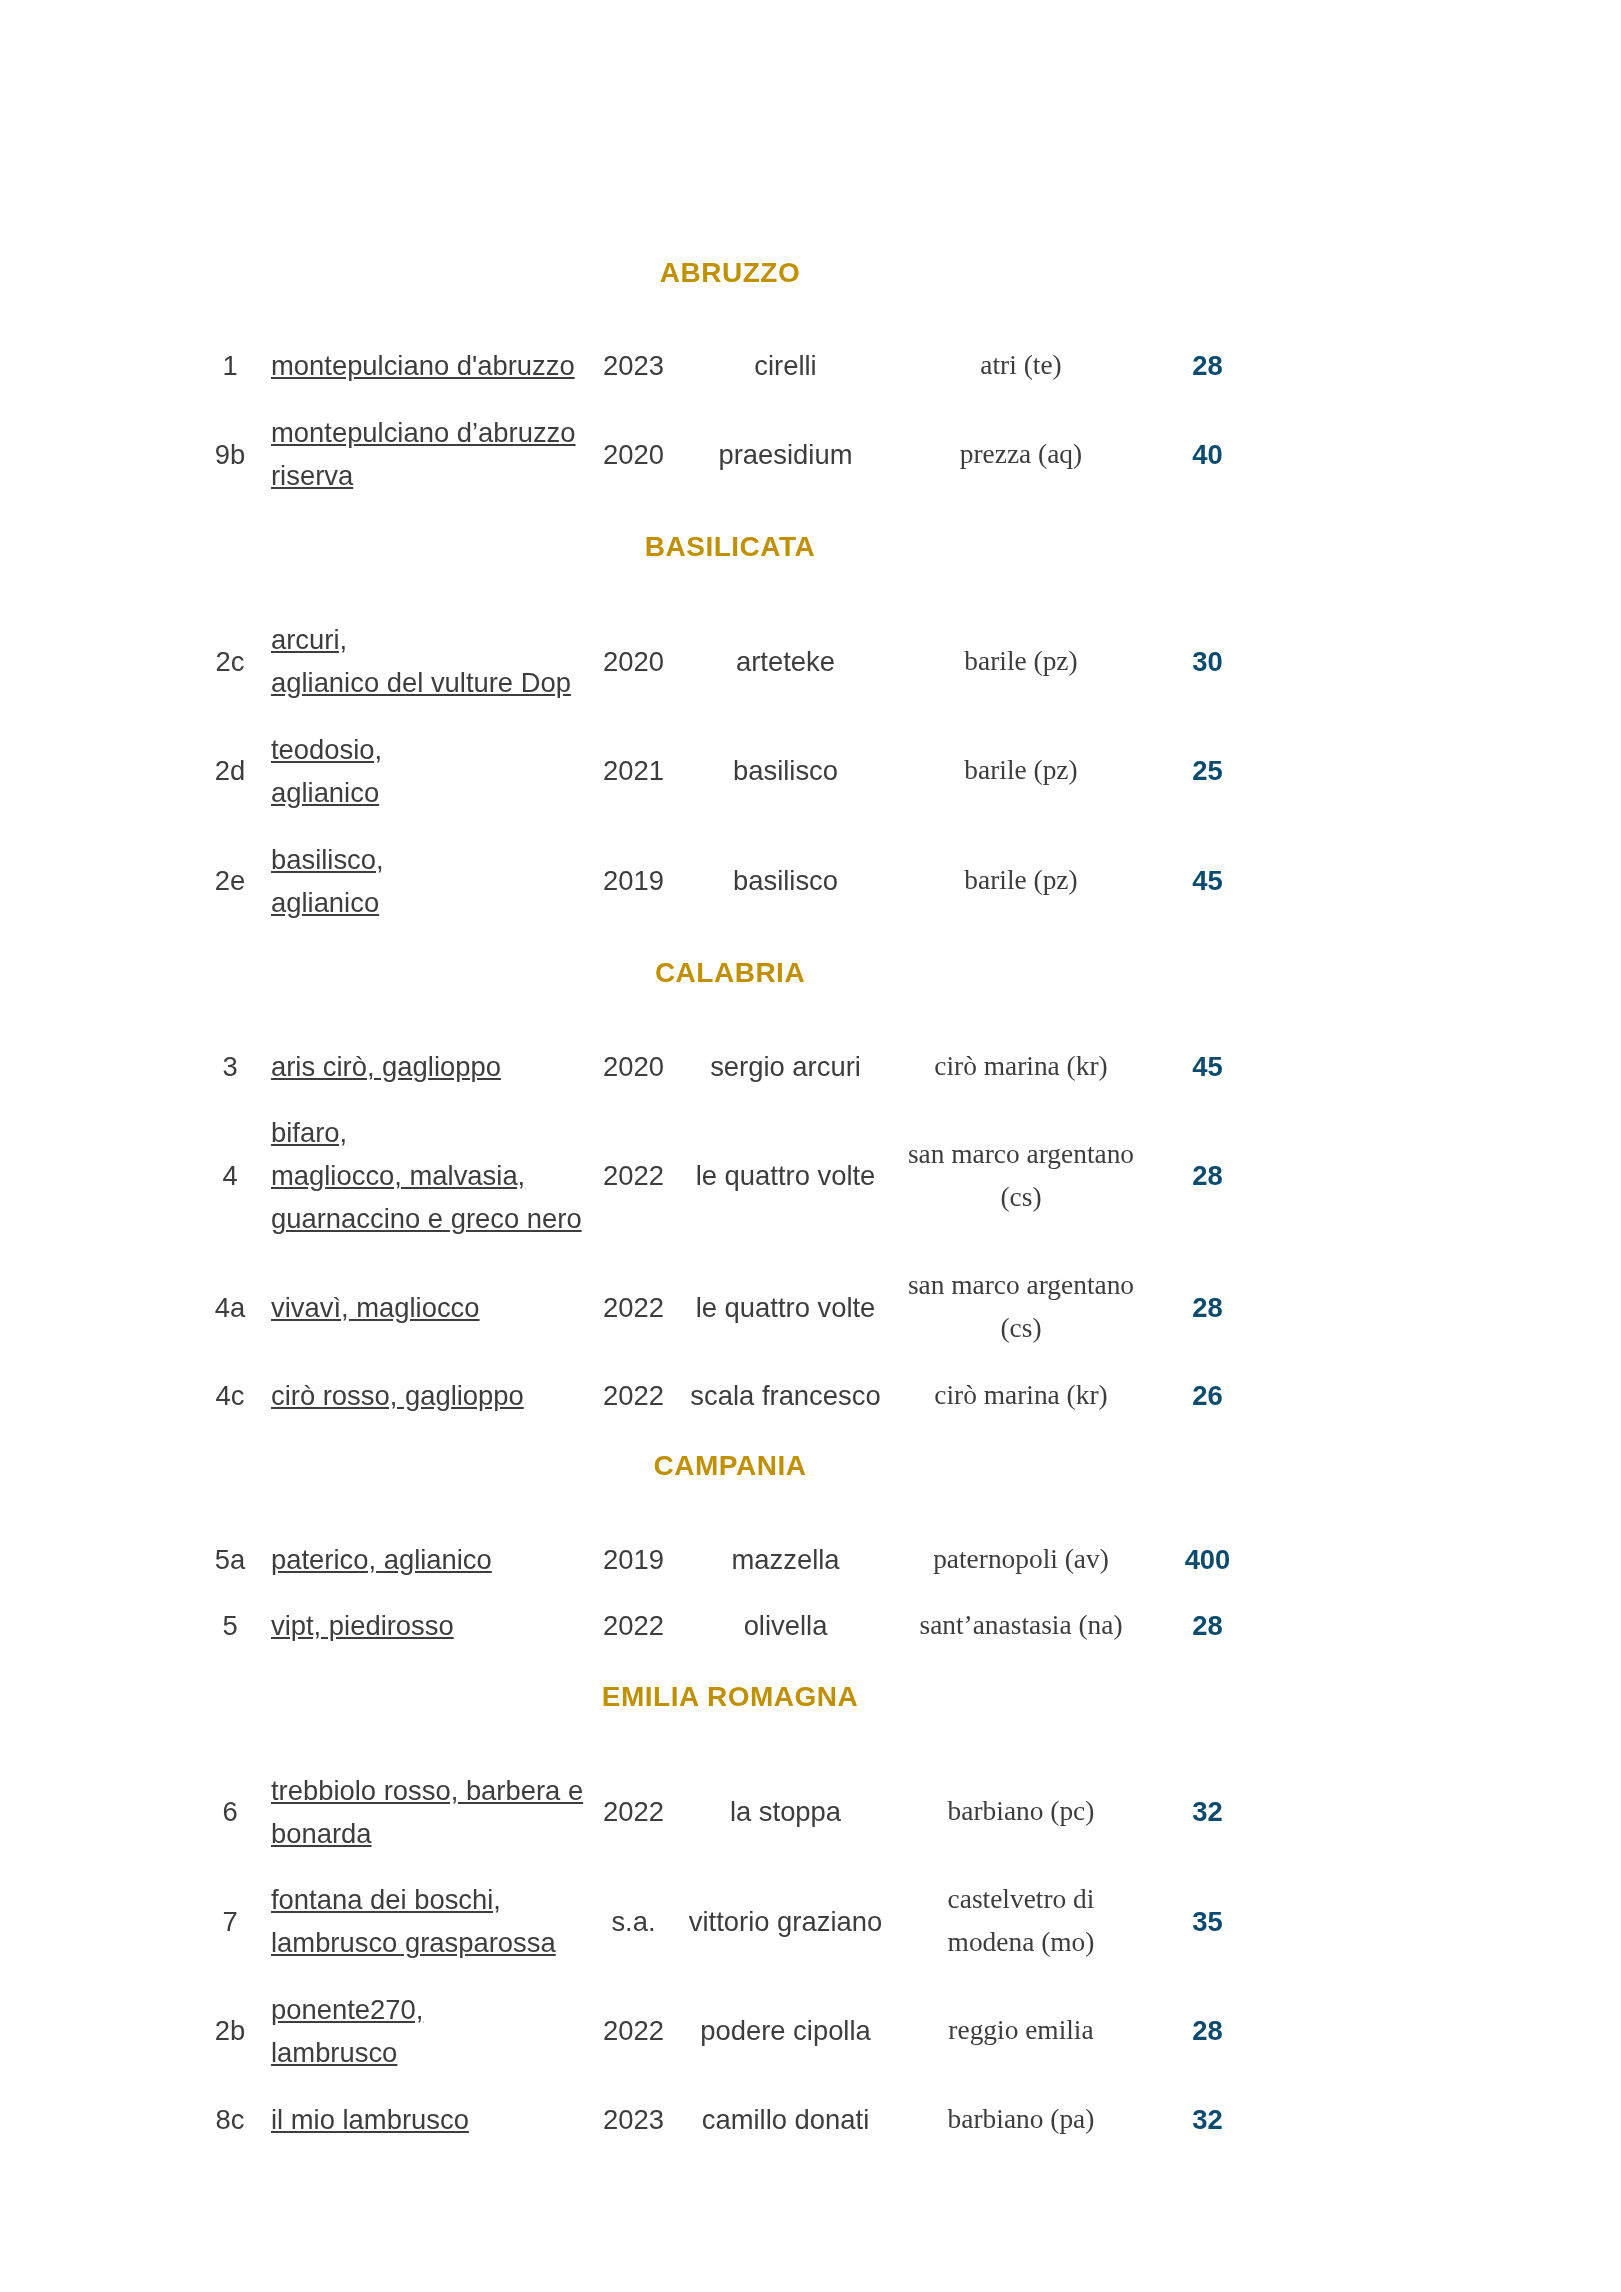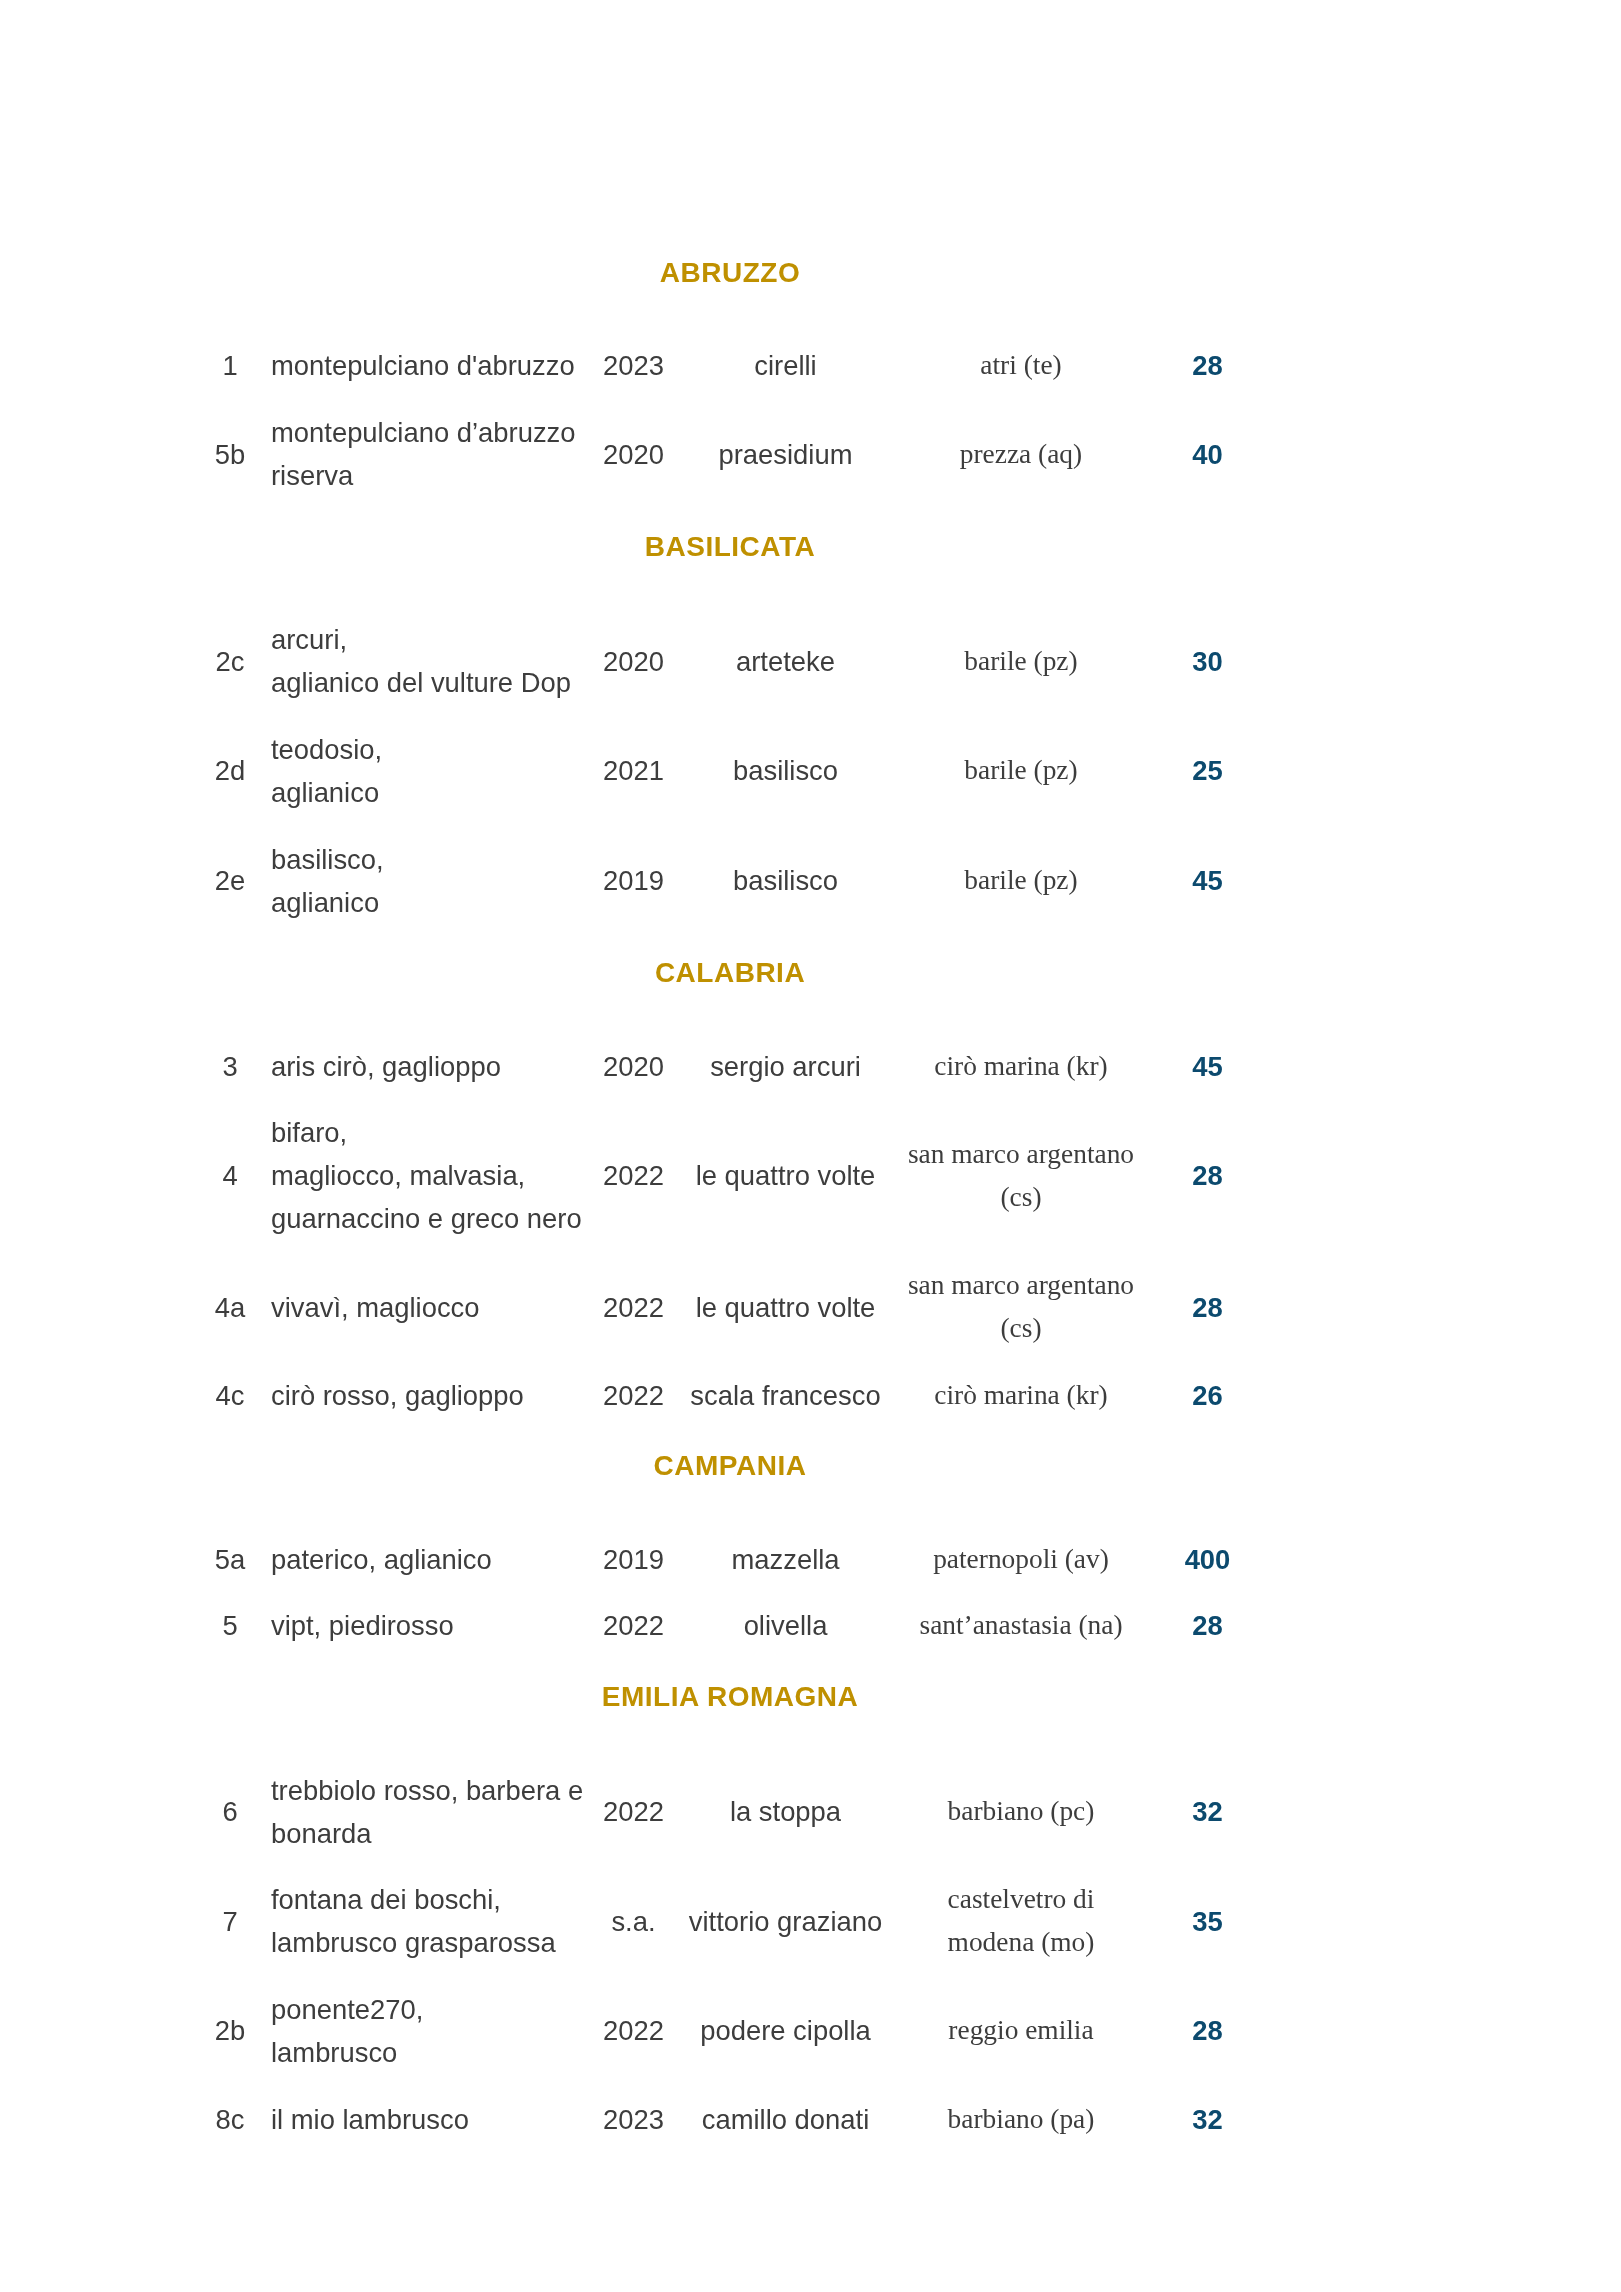--- a/index.html
+++ b/index.html
@@ -34,21 +34,21 @@
     letter-spacing: 0.5px;
     color: #BF9000;
   }
   .row {
     display: flex;
     align-items: center;
     padding: 11.8px 0;
   }
   .cell { flex: 0 0 auto; }
   .col-id       { width: 78px;  text-align: center; }
-  .col-name     { width: 323px; text-align: left; padding-left: 2px; box-sizing: border-box; }
+  .col-name     { width: 323px; text-align: left; padding-left: 2px; box-sizing: border-box; text-decoration: underline; }
   .col-year     { width: 83px;  text-align: center; }
   .col-producer { width: 221px; text-align: center; }
   .col-location { width: 250px; text-align: center; font-family: Liberation Serif, serif; }
   .col-price    { width: 123px; text-align: center; font-weight: 700; color: #0c4a6e; }
 </style>
 </head>
 <body>
 
 <div class="page">
   <div class="wine-list">
@@ -62,21 +62,21 @@
             </div>
     <div class="cell col-year">2023</div>
     <div class="cell col-producer">cirelli</div>
     <div class="cell col-location">
               <div>atri (te)</div>
             </div>
     <div class="cell col-price">28</div>
   </div>
 
   <div class="row">
-    <div class="cell col-id">5b</div>
+    <div class="cell col-id">9b</div>
     <div class="cell col-name">
               <div>montepulciano d’abruzzo</div>
               <div>riserva</div>
             </div>
     <div class="cell col-year">2020</div>
     <div class="cell col-producer">praesidium</div>
     <div class="cell col-location">
               <div>prezza (aq)</div>
             </div>
     <div class="cell col-price">40</div>

